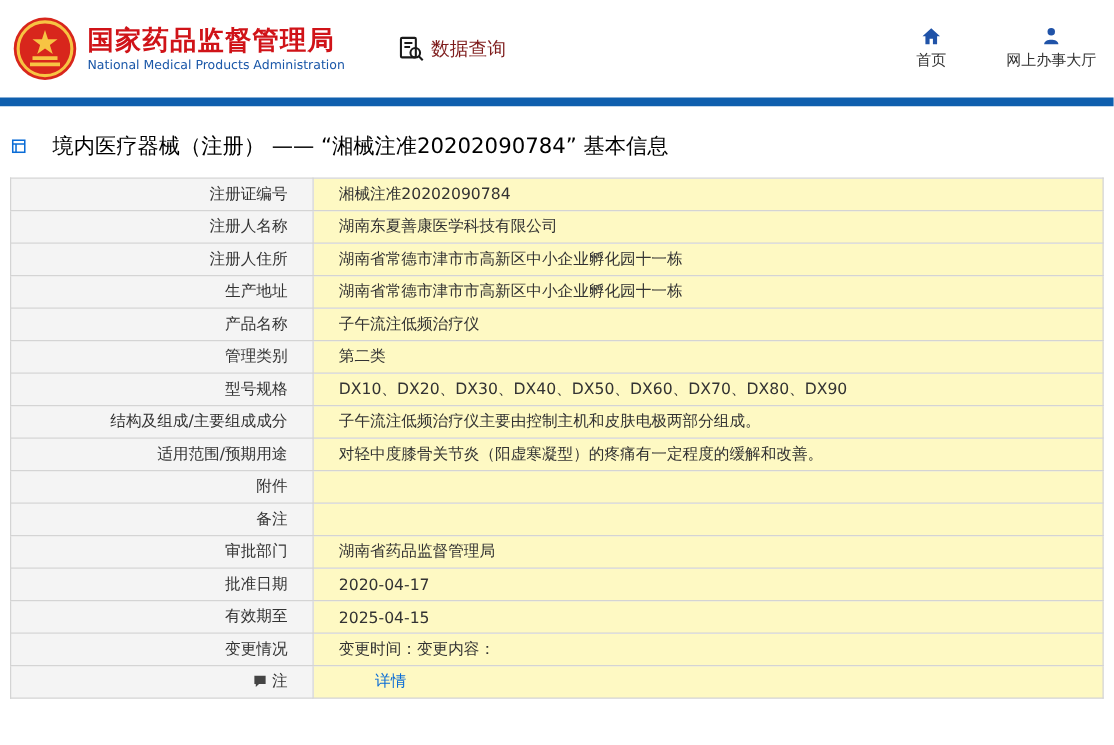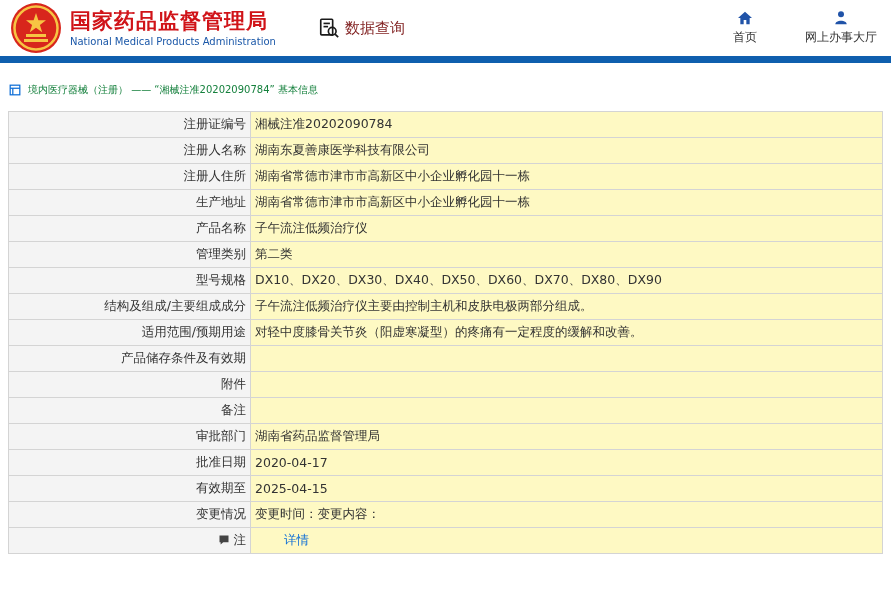--- a/index.html
+++ b/index.html
@@ -6,21 +6,21 @@
   html, body { background: #ffffff; }
   body {
     width: 891px;
     font-family: "DejaVu Sans", "Liberation Sans", sans-serif;
     color: #333;
   }
   
   .site-header {
     display: flex;
     align-items: center;
-    height: 56px;
+    height: 78px;
     padding: 0 14px 0 10px;
     background: #ffffff;
   }
   .brand { display: flex; align-items: center; gap: 8px; }
   .emblem { width: 52px; height: 52px; flex: 0 0 auto; }
   .brand-text .cn {
     font-size: 21px;
     font-weight: bold;
     color: #d01318;
     letter-spacing: 1px;
@@ -57,37 +57,37 @@
   }
   .blue-bar {
     height: 7px;
     background: #0f5fae;
     width: 100%;
   }
   
   .breadcrumb {
     display: flex;
     align-items: center;
-    gap: 6px;
+    gap: 20px;
     margin: 20px 8px 14px 8px;
-    font-size: 10px;
-    color: #15803d;
+    font-size: 17px;
+    color: #000000;
   }
   
   table.info-table {
     width: 875px;
     margin: 0 8px 10px 8px;
     border-collapse: collapse;
     font-size: 12.5px;
     table-layout: fixed;
   }
   .info-table td {
     border: 1px solid #d4d4d4;
     height: 26px;
-    padding: 3px 4px;
+    padding: 3px 20px;
     vertical-align: middle;
     overflow: hidden;
     white-space: nowrap;
   }
   .label-cell {
     background: #f4f4f4;
     text-align: right;
     width: 242px;
     color: #333;
   }
@@ -199,24 +199,20 @@
     </tr>
     <tr>
       <td class="label-cell">结构及组成/主要组成成分</td>
       <td class="value-cell">子午流注低频治疗仪主要由控制主机和皮肤电极两部分组成。</td>
     </tr>
     <tr>
       <td class="label-cell">适用范围/预期用途</td>
       <td class="value-cell">对轻中度膝骨关节炎（阳虚寒凝型）的疼痛有一定程度的缓解和改善。</td>
     </tr>
     <tr>
-      <td class="label-cell">产品储存条件及有效期</td>
-      <td class="value-cell"></td>
-    </tr>
-    <tr>
       <td class="label-cell">附件</td>
       <td class="value-cell"></td>
     </tr>
     <tr>
       <td class="label-cell">备注</td>
       <td class="value-cell"></td>
     </tr>
     <tr>
       <td class="label-cell">审批部门</td>
       <td class="value-cell">湖南省药品监督管理局</td>

